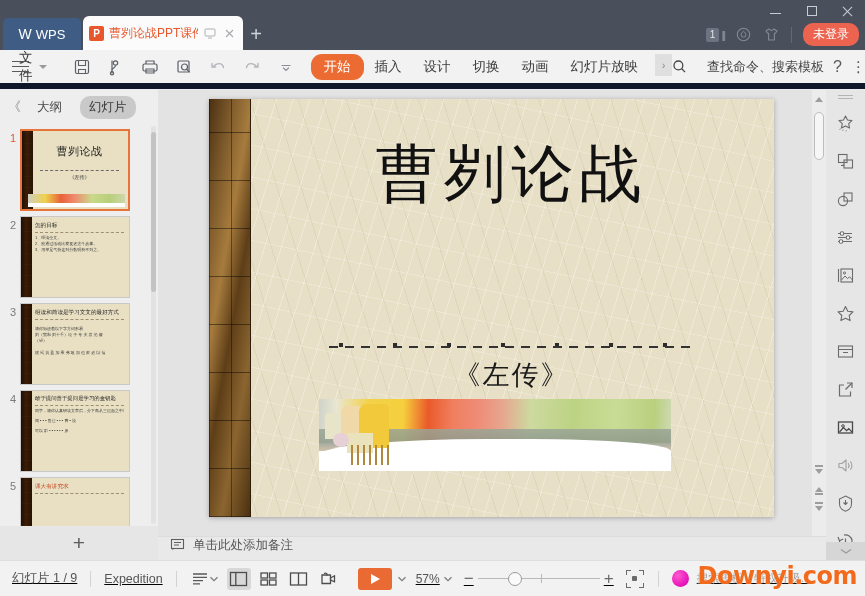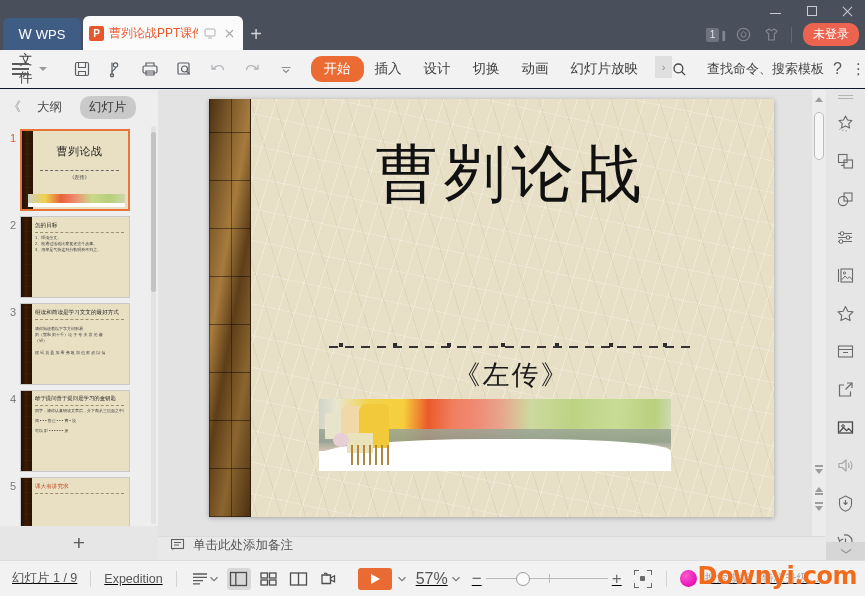--- a/index.html
+++ b/index.html
@@ -72,21 +72,21 @@
   .vdiv { width: 1px; height: 16px; background: #62687a; }
   .login-pill {
     background: #ec6450; color: #fff; font-size: 12px;
     padding: 3px 10px; border-radius: 10px; white-space: nowrap;
   }
 
   
   .ribbon {
     position: absolute; top: 50px; left: 0; width: 865px; height: 39px;
     background: #f2f2f2; display: flex; align-items: center;
-    border-bottom: 1px solid #0f172a;
+    border-bottom: 6px solid #0f172a;
   }
   .hamburger { width: 17px; height: 12px; margin-left: 12px; position: relative; }
   .hamburger i { position: absolute; left: 0; width: 17px; height: 1.6px; background: #5a5a5a; }
   .hamburger i:nth-child(1) { top: 0; }
   .hamburger i:nth-child(2) { top: 5px; }
   .hamburger i:nth-child(3) { top: 10px; }
   .file-label { font-size: 13.5px; color: #3c3c3c; margin-left: 7px; }
   .caret-sm {
     width: 0; height: 0; margin-left: 6px;
     border-left: 4px solid transparent; border-right: 4px solid transparent;
@@ -312,21 +312,21 @@
   .view-btn {
     width: 24px; height: 22px; display: flex; align-items: center; justify-content: center;
     margin: 0 3px;
   }
   .view-btn.active { background: #d8d8d8; border-radius: 3px; }
   .play-btn {
     width: 34px; height: 22px; background: #ea6a33; border-radius: 3px;
     display: flex; align-items: center; justify-content: center;
   }
   .play-tri { width:0;height:0;border-left: 9px solid #fff; border-top: 5.5px solid transparent; border-bottom: 5.5px solid transparent; margin-left:2px;}
-  .zoom-pct { font-size: 16px; color: #555; }
+  .zoom-pct { font-size: 12px; color: #555; }
   .zoom-minus, .zoom-plus { color: #6a6a6a; font-size: 17px; width: 18px; text-align: center; }
   .zoom-track { position: relative; width: 122px; height: 14px; }
   .zoom-track .line { position: absolute; left: 0; right: 0; top: 6px; height: 1.5px; background: #b9b9b9; }
   .zoom-track .tick { position: absolute; left: 63px; top: 2px; width: 1px; height: 9px; background: #b9b9b9; }
   .zoom-track .knob {
     position: absolute; left: 30px; top: 0; width: 14px; height: 14px;
     background: #fafafa; border: 1.5px solid #9b9b9b; border-radius: 50%;
   }
   .fit-ic { width: 18px; height: 18px; position: relative; margin-left: 8px; }
   .fit-ic i { position: absolute; width: 5px; height: 5px; border: 1.5px solid #6a6a6a; }

